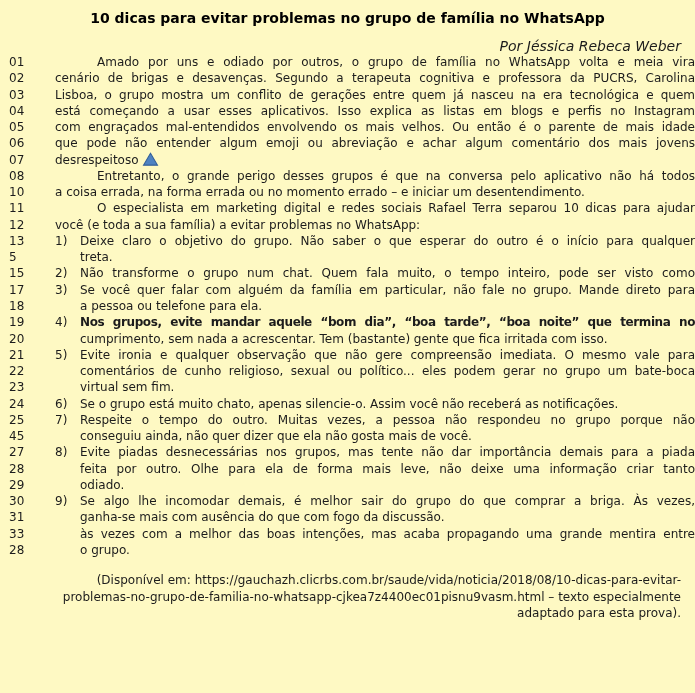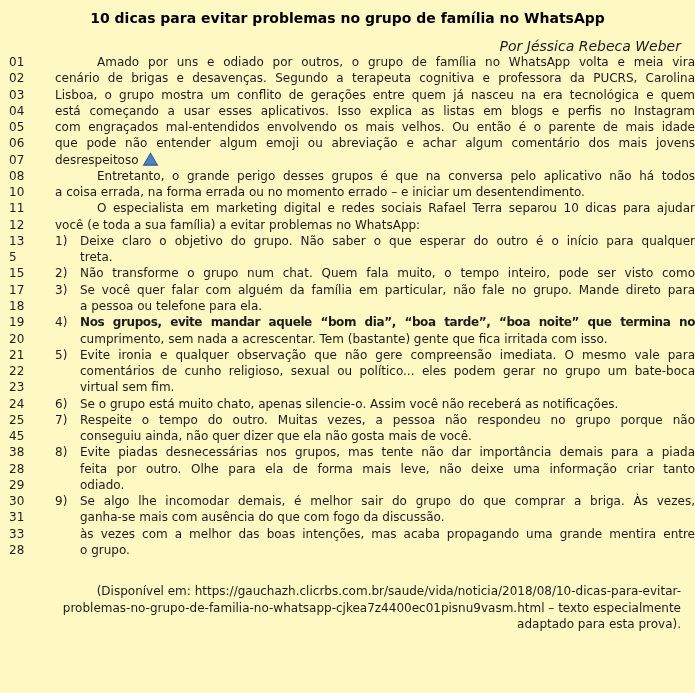--- a/index.html
+++ b/index.html
@@ -18,21 +18,21 @@
   .line{display:flex;height:16.28px;overflow:hidden;font-size:12px;line-height:16.28px;}
   .num{flex:0 0 55px;padding-left:9px;box-sizing:border-box;}
   .marker{flex:0 0 25px;}
   .content{flex:1 1 auto;min-width:0;text-align:left;}
   .content.fill{text-align:justify;text-align-last:justify;}
   .content.bold{font-weight:bold;letter-spacing:-0.4px;}
   .content.pindent{text-indent:42px;}
   .tri{width:17px;height:14px;vertical-align:-2px;margin-left:3px;}
   .tri polygon{fill:var(--tri-fill,#4e82c2);stroke:var(--tri-stroke,#33609a);stroke-width:1.2;}
   .footer{
-    margin-top:25px;padding:0 14px 0 60px;text-align:right;
+    margin-top:14px;padding:0 14px 0 60px;text-align:right;
     font-size:12px;line-height:16.5px;color:#1c1c1c;
   }
 </style>
 </head>
 <body>
 
 <div class="page">
 
   <div class="doc-title">10 dicas para evitar problemas no grupo de família no WhatsApp</div>
 
@@ -229,21 +229,21 @@
 
   <div class="line">
     <span class="num">45</span>
     <span class="marker"></span>
     <span class="content">
       <span class="txt">conseguiu ainda, não quer dizer que ela não gosta mais de você.</span>
     </span>
   </div>
 
   <div class="line">
-    <span class="num">38</span>
+    <span class="num">27</span>
     <span class="marker">8)</span>
     <span class="content fill">
       <span class="txt">Evite piadas desnecessárias nos grupos, mas tente não dar importância demais para a piada</span>
     </span>
   </div>
 
   <div class="line">
     <span class="num">28</span>
     <span class="marker"></span>
     <span class="content fill">

